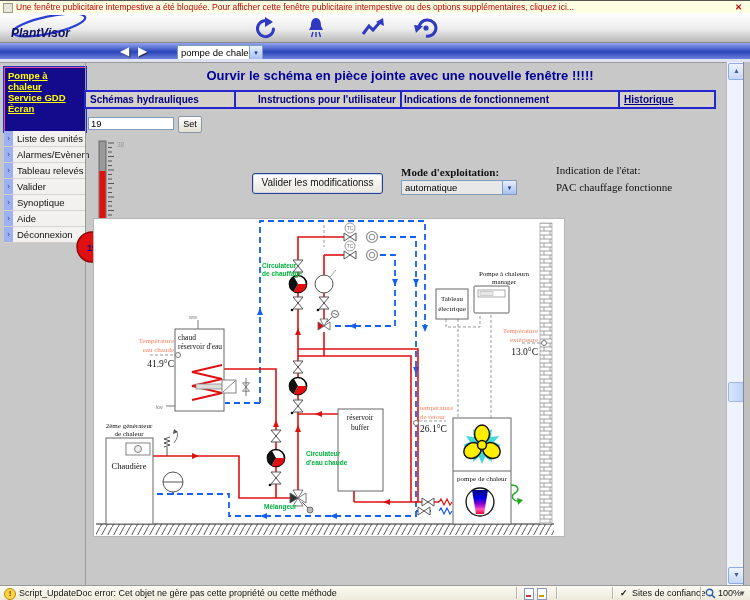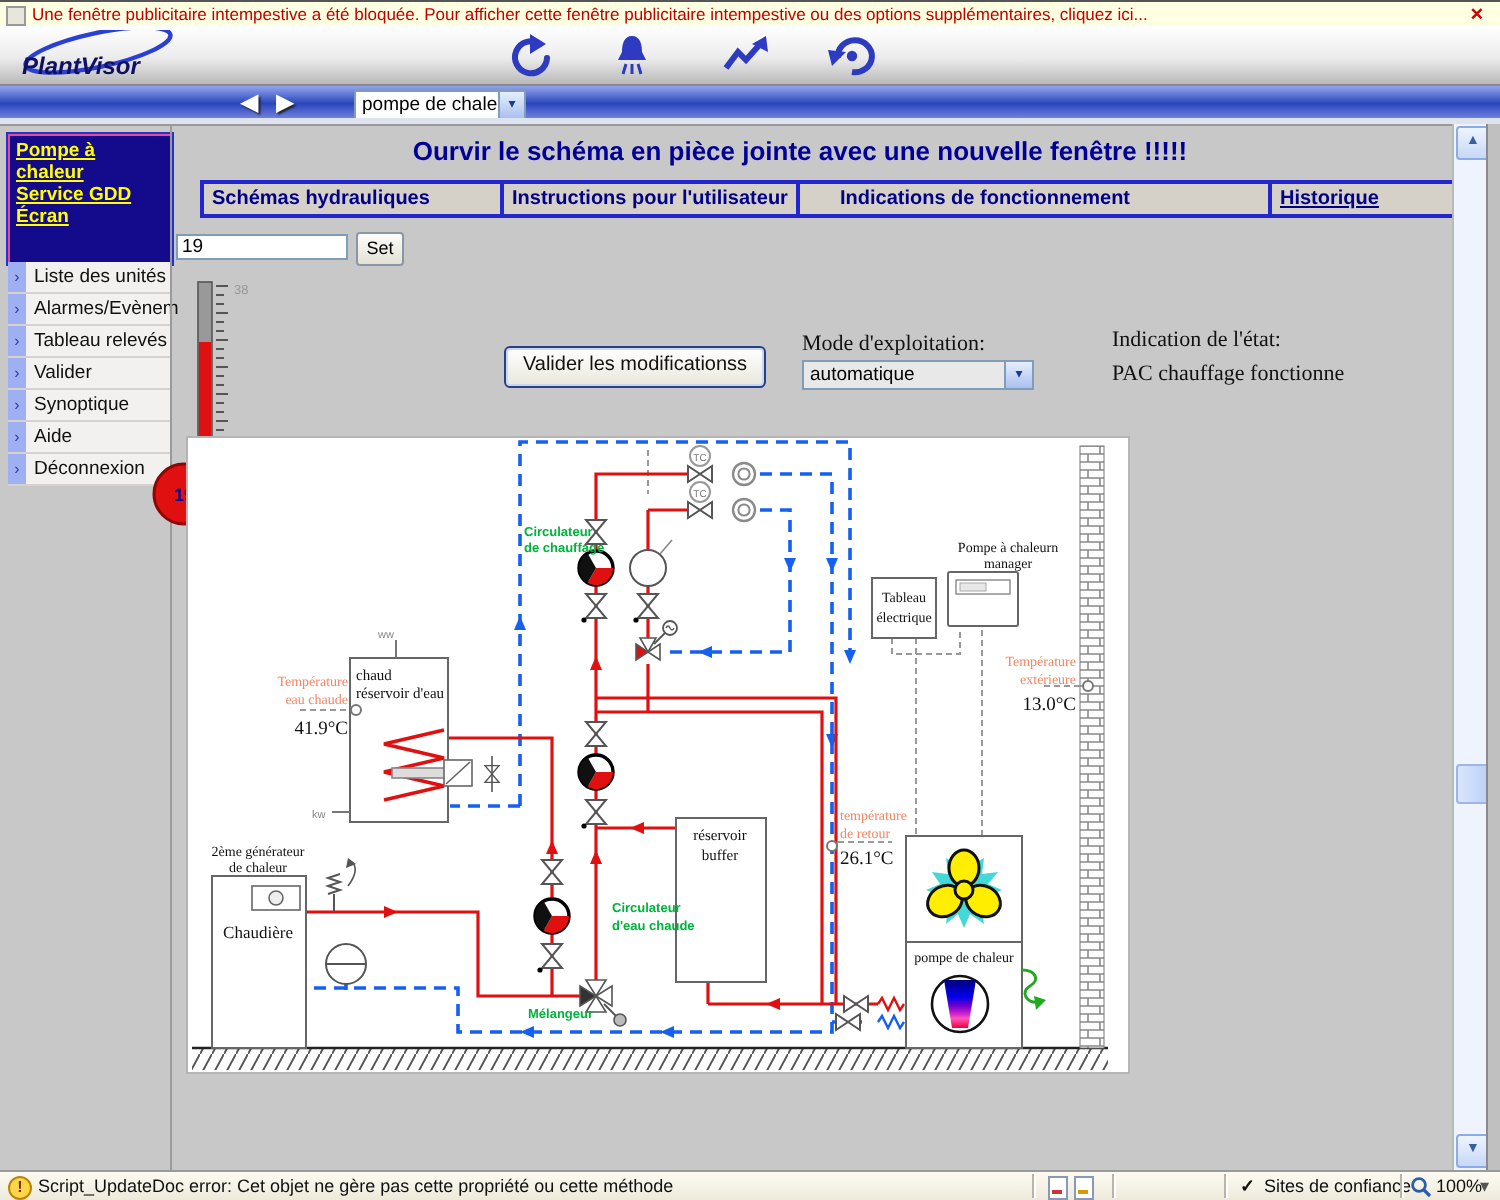--- a/index.html
+++ b/index.html
@@ -23,21 +23,21 @@
                 font-size:7px;color:#1a3d8f;text-align:center;line-height:13px;}
   
   #quicklinks{left:4px;top:67px;width:74px;height:59px;background:#140a8c;border:1px solid #ec4899;outline:1px solid #2233cc;padding:2px 3px;}
   #quicklinks a{display:block;color:#ffff00;font-weight:bold;font-size:9.5px;line-height:11px;text-decoration:underline;cursor:pointer;}
   .mrow{left:4px;width:81px;height:15px;background:#f2f1ef;border-bottom:1px solid #d4d2cc;}
   .mstrip{position:absolute;left:0;top:0;width:9px;height:15px;background:#9fb0f2;color:#273f9e;font-size:8px;line-height:15px;text-align:center;}
   .mlabel{position:absolute;left:13px;top:2px;font-size:9.5px;color:#111;white-space:nowrap;}
   #sidediv{left:85px;top:62px;width:1px;height:523px;background:#9a9a9a;}
   
   #pagetitle{left:86px;top:68px;width:628px;text-align:center;font-size:13px;font-weight:bold;color:#000099;}
-  #tabsbar{left:84px;top:90px;width:628px;height:15px;border:2px solid #2326cf;background:#d5d1c9;margin-left:16px;}
+  #tabsbar{left:84px;top:90px;width:628px;height:15px;border:2px solid #2326cf;background:#d5d1c9;}
   .tab{position:absolute;top:0;height:15px;border-right:2px solid #2326cf;font-size:10px;font-weight:bold;color:#000088;
        line-height:15px;padding-left:4px;box-sizing:border-box;cursor:pointer;white-space:nowrap;overflow:hidden;}
   #setinput{left:88px;top:117px;width:80px;height:11px;border:1px solid #7f9db9;font-size:9.5px;padding:0 2px;font-family:"Liberation Sans",sans-serif;}
   #setbtn{left:178px;top:116px;width:22px;height:15px;background:linear-gradient(#fdfdfb,#e3e1d5);border:1px solid #8a97a8;
           font-size:9px;text-align:center;line-height:14px;cursor:pointer;border-radius:2px;}
   #validbtn{left:252px;top:173px;width:129px;height:19px;background:linear-gradient(#ffffff,#e9e7dc);border:1px solid #27408b;border-radius:3px;
             font-size:10px;text-align:center;line-height:18px;color:#111;cursor:pointer;box-shadow:inset 0 0 0 1px #cdd6ef;}
   .seriflabel{font-family:"Liberation Serif",serif;font-size:11px;color:#111;white-space:nowrap;}
   #modedrop{left:401px;top:180px;width:114px;height:13px;background:#e8e8e8;border:1px solid #7f9db9;font-size:9.5px;cursor:pointer;}
   #modedrop .txt{position:absolute;left:3px;top:1px;}
@@ -133,30 +133,30 @@
   </div>
 <div class="abs mrow" style="top:227px;">
   <span class="mstrip">›</span>
     <span class="mlabel">Déconnexion</span>
   </div>
 <div class="abs" id="sidediv"></div>
 
 <div class="abs" id="pagetitle">Ourvir le schéma en pièce jointe avec une nouvelle fenêtre !!!!!</div>
 <div class="abs" id="tabsbar">
   <div class="tab" style="left:0;width:150px;">Schémas hydrauliques</div>
-  <div class="tab" style="left:134px;width:164px;padding-left:20px;">Instructions pour l'utilisateur</div>
+  <div class="tab" style="left:152px;width:164px;padding-left:20px;">Instructions pour l'utilisateur</div>
   <div class="tab" style="left:314px;width:220px;">Indications de fonctionnement</div>
   <div class="tab" style="left:534px;width:94px;border-right:none;text-decoration:underline;">Historique</div>
 </div>
 
 <input class="abs" id="setinput" value="19" style="">
 <div class="abs" id="setbtn">Set</div>
 <div class="abs" id="validbtn">Valider les modificationss</div>
 
-<span class="abs seriflabel" style="left:401px;top:166px;">Mode d'exploitation:</span>
+<span class="abs seriflabel" style="left:401px;top:166px;font-weight:bold;">Mode d'exploitation:</span>
 <div class="abs" id="modedrop">
   <span class="txt">automatique</span>
   <span class="btn">▾</span>
 </div>
 <span class="abs seriflabel" style="left:556px;top:164px;">Indication de l'état:</span>
 <span class="abs seriflabel" style="left:556px;top:181px;">PAC chauffage fonctionne</span>
 
 <svg class="abs" style="left:75px;top:135px;" width="55" height="132" viewBox="0 0 55 132">
   <path d="M33,8 H39 M33,12.5 H37 M33,17 H37 M33,21.5 H39 M33,26 H37 M33,30.5 H37 M33,35 H39 M33,39.5 H37 M33,44 H37 M33,48.5 H39 M33,53 H37 M33,57.5 H37 M33,62 H39 M33,66.5 H37 M33,71 H37 M33,75.5 H39 M33,80 H37 M33,84.5 H37 M33,89 H39 M33,93.5 H37" stroke="#555" stroke-width="1"></path>
   <text x="42" y="12" font-size="6.5" fill="#999">38</text>

